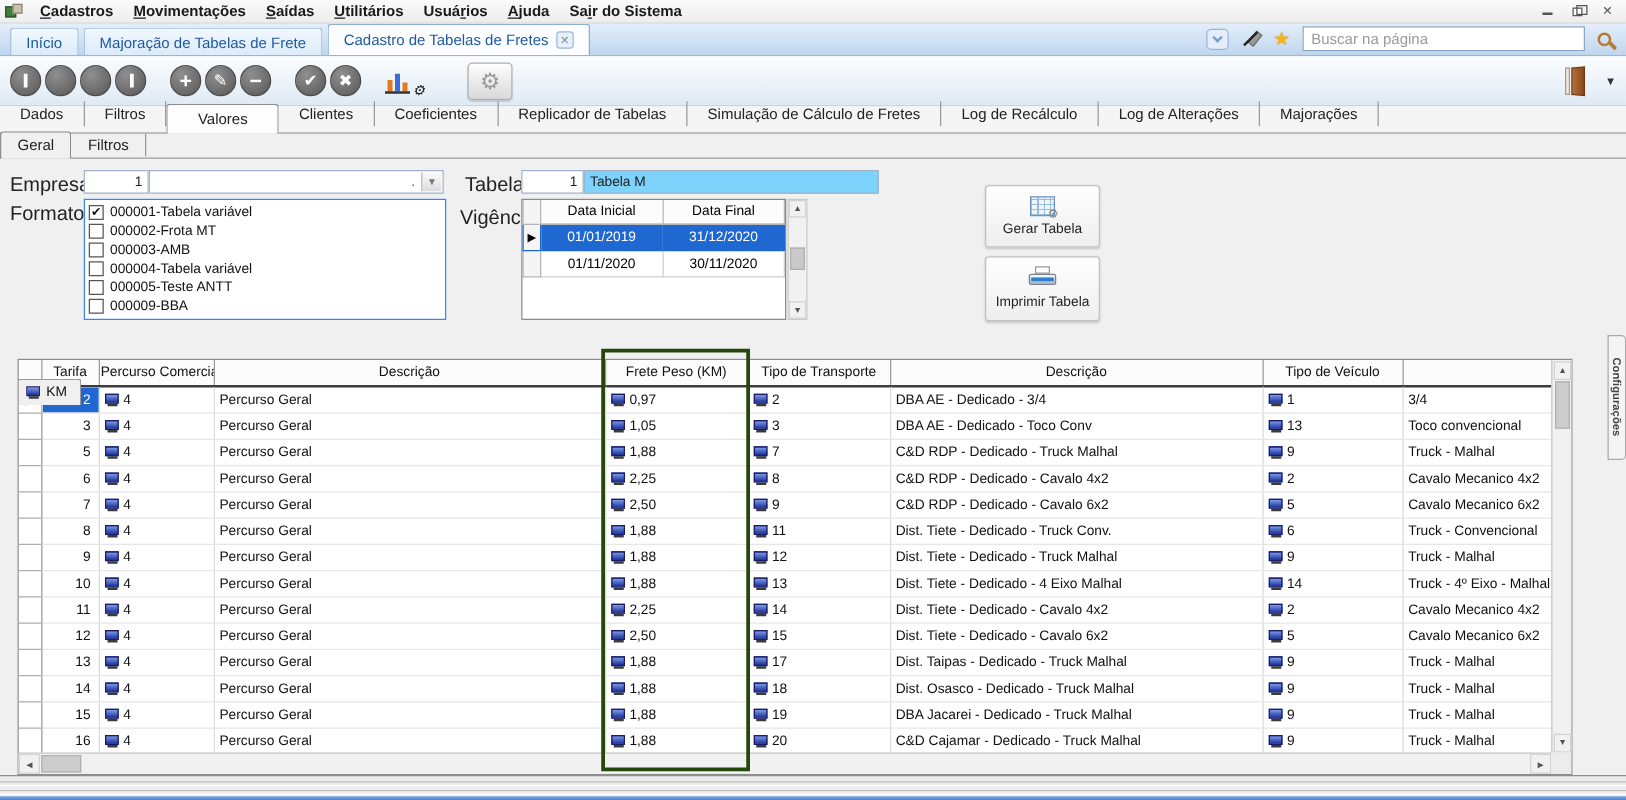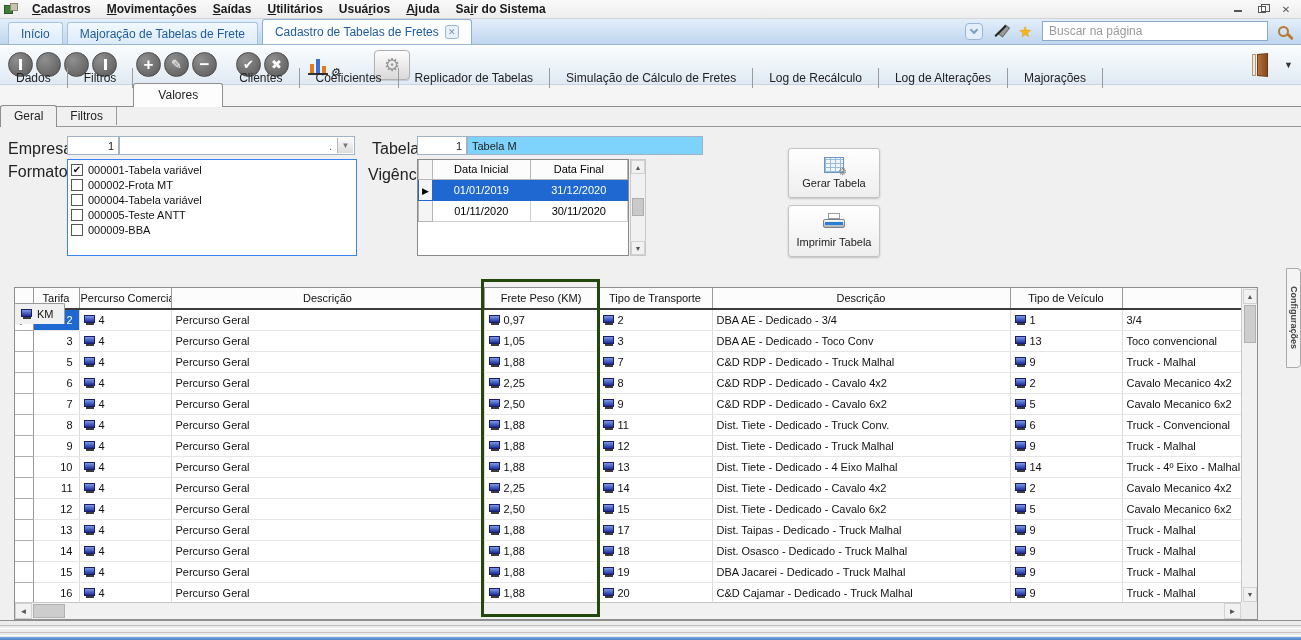--- a/index.html
+++ b/index.html
@@ -77,21 +77,21 @@
   .door-ico{position:relative;width:18px;height:22px;}
   .door-ico .frame{position:absolute;left:0;top:0;width:4px;height:22px;background:#efe9df;border:1px solid #b09a7a;}
   .door-ico .leaf{position:absolute;left:5px;top:0;width:11px;height:22px;
     background:linear-gradient(90deg,#b5703a,#8a4a1d);border:1px solid #6e3a13;
     transform:perspective(50px) rotateY(-24deg);transform-origin:left;}
   .caret-ico{font-size:9px;color:#333;}
 
   
   .modtabs{position:absolute;left:0;top:85px;width:1301px;height:22px;background:#f5f5f5;
     border-bottom:1px solid #8e8e8e;display:flex;align-items:flex-end;font-size:12px;color:#222;}
-  .modtab{padding:3px 16px;border-right:1px solid #9a9a9a;margin-bottom:18px;cursor:default;white-space:nowrap;}
+  .modtab{padding:3px 16px;border-right:1px solid #9a9a9a;margin-bottom:5px;cursor:default;white-space:nowrap;}
   .modtab.active{background:#fdfdfd;border:1px solid #8e8e8e;border-bottom:none;border-radius:3px 3px 0 0;
     padding:4px 24px 5px;margin-bottom:-1px;}
   
   .subtabs{position:absolute;left:0;top:107px;width:1301px;height:20px;background:#f0f0f0;
     border-bottom:1px solid #9a9a9a;display:flex;align-items:flex-end;font-size:12px;color:#222;}
   .subtab{padding:2px 13px;border-right:1px solid #9a9a9a;margin-bottom:1px;cursor:default;}
   .subtab.active{background:#f0f0f0;border:1px solid #8e8e8e;border-bottom:none;border-radius:3px 3px 0 0;
     padding:3px 13px 4px;margin-bottom:-1px;}
 
   
@@ -342,20 +342,24 @@
       <div class="lb-item">
         <span class="cb checked"></span>
         <span>000001-Tabela variável</span>
       </div>
 
       <div class="lb-item">
         <span class="cb"></span>
         <span>000002-Frota MT</span>
       </div>
 
+      <div class="lb-item">
+        <span class="cb"></span>
+        <span>000003-AMB</span>
+      </div>
 
       <div class="lb-item">
         <span class="cb"></span>
         <span>000004-Tabela variável</span>
       </div>
 
       <div class="lb-item">
         <span class="cb"></span>
         <span>000005-Teste ANTT</span>
       </div>

